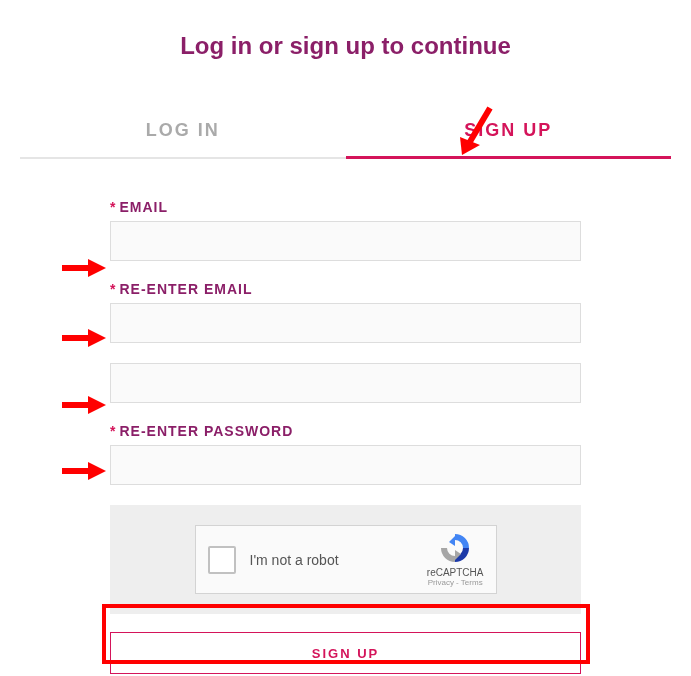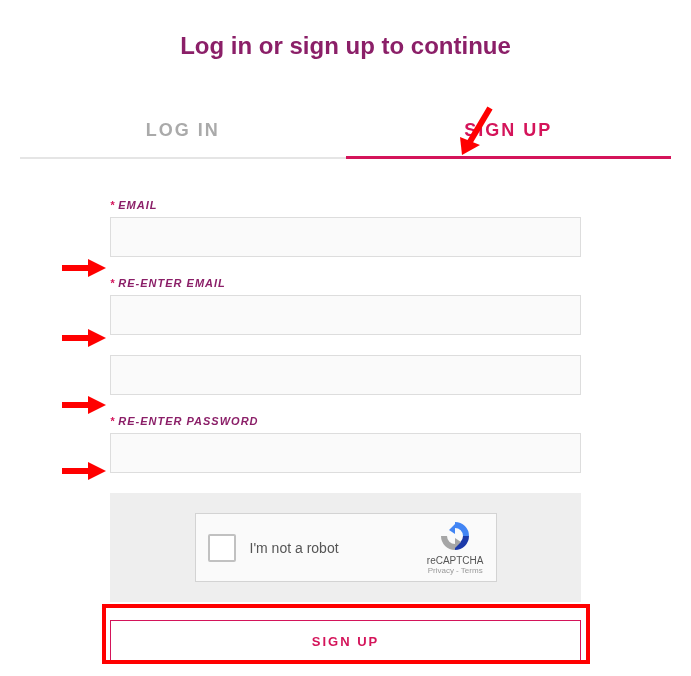--- a/index.html
+++ b/index.html
@@ -47,26 +47,25 @@
     }
     .form-container {
       padding: 40px 110px 0 110px;
       position: relative;
     }
     .form-group {
       margin-bottom: 20px;
     }
     .form-label {
       display: block;
-      font-size: 11px;
+      font-size: 14px;
       font-weight: bold;
       letter-spacing: 1px;
       color: #8b1f68;
       margin-bottom: 6px;
-      font-style: italic;
     }
     .form-label .asterisk {
       color: #d4145a;
       margin-right: 3px;
     }
     .form-input {
       width: 100%;
       height: 40px;
       border: 1px solid #ddd;
       padding: 0 10px;

